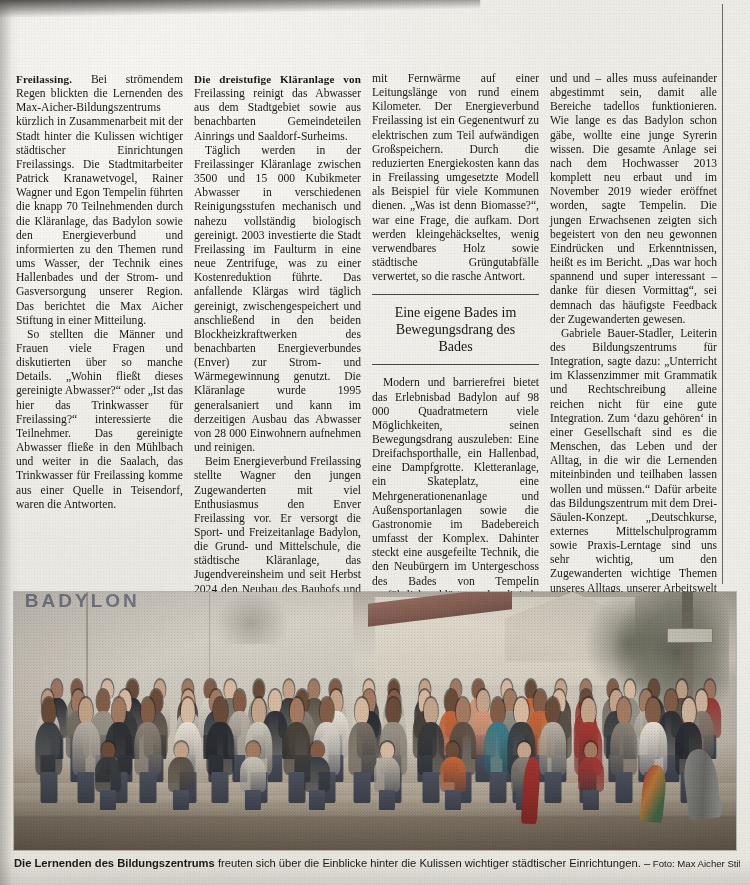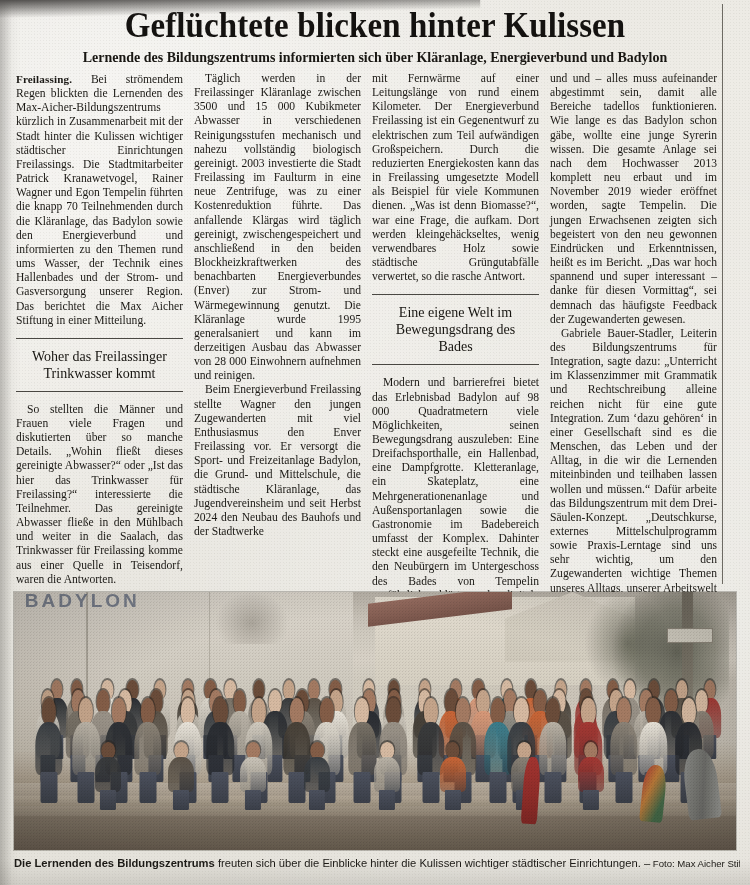--- a/index.html
+++ b/index.html
@@ -297,45 +297,38 @@
     overflow: hidden;
   }
   #caption .cap-bold { font-weight: 700; }
   #caption .cap-credit { font-size: 9.6px; }
 </style>
 </head>
 <body>
 
 <div id="page">
 
-  <div id="headline-block">
-    <div id="headline">Geflüchtete blicken hinter Kulissen</div>
-    <div id="subheadline">Lernende des Bildungszentrums informierten sich über Kläranlage, Energieverbund und Badylon</div>
-  </div>
 
   <div id="columns">
 
     <div class="col">
       <p class="noindent"><span class="lead-in">Freilassing.</span> <span>Bei strömendem Regen blickten die Lernenden des Max-Aicher-Bildungszentrums kürzlich in Zusammenarbeit mit der Stadt hinter die Kulissen wichtiger städtischer Einrichtungen Freilassings. Die Stadtmitarbeiter Patrick Kranawetvogel, Rainer Wagner und Egon Tempelin führten die knapp 70 Teilnehmenden durch die Kläranlage, das Badylon sowie den Energieverbund und informierten zu den Themen rund ums Wasser, der Technik eines Hallenbades und der Strom- und Gasversorgung unserer Region. Das berichtet die Max Aicher Stiftung in einer Mitteilung.</span></p>
-      <div class="subhead">
-        <span>Woher das Freilassinger</span>
-        <span>Trinkwasser kommt</span>
-      </div>
       <p>So stellten die Männer und Frauen viele Fragen und diskutierten über so manche Details. „Wohin fließt dieses gereinigte Abwasser?“ oder „Ist das hier das Trinkwasser für Freilassing?“ interessierte die Teilnehmer. Das gereinigte Abwasser fließe in den Mühlbach und weiter in die Saalach, das Trinkwasser für Freilassing komme aus einer Quelle in Teisendorf, waren die Antworten.</p>
     </div>
 
     <div class="col">
+      <p class="noindent"><span class="lead-in">Die dreistufige Kläranlage von</span> <span>Freilassing reinigt das Abwasser aus dem Stadtgebiet sowie aus benachbarten Gemeindeteilen Ainrings und Saaldorf-Surheims.</span></p>
       <p>Täglich werden in der Freilassinger Kläranlage zwischen 3500 und 15 000 Kubikmeter Abwasser in verschiedenen Reinigungsstufen mechanisch und nahezu vollständig biologisch gereinigt. 2003 investierte die Stadt Freilassing im Faulturm in eine neue Zentrifuge, was zu einer Kostenreduktion führte. Das anfallende Klärgas wird täglich gereinigt, zwischengespeichert und anschließend in den beiden Blockheizkraftwerken des benachbarten Energieverbundes (Enver) zur Strom- und Wärmegewinnung genutzt. Die Kläranlage wurde 1995 generalsaniert und kann im derzeitigen Ausbau das Abwasser von 28 000 Einwohnern aufnehmen und reinigen.</p>
       <p>Beim Energieverbund Freilassing stellte Wagner den jungen Zugewanderten mit viel Enthusiasmus den Enver Freilassing vor. Er versorgt die Sport- und Freizeitanlage Badylon, die Grund- und Mittelschule, die städtische Kläranlage, das Jugendvereinsheim und seit Herbst 2024 den Neubau des Bauhofs und der Stadtwerke</p>
     </div>
 
     <div class="col">
       <p class="noindent">mit Fernwärme auf einer Leitungslänge von rund einem Kilometer. Der Energieverbund Freilassing ist ein Gegenentwurf zu elektrischen zum Teil aufwändigen Großspeichern. Durch die reduzierten Energiekosten kann das in Freilassing umgesetzte Modell als Beispiel für viele Kommunen dienen. „Was ist denn Biomasse?“, war eine Frage, die aufkam. Dort werden kleingehäckseltes, wenig verwendbares Holz sowie städtische Grüngutabfälle verwertet, so die rasche Antwort.</p>
       <div class="subhead">
-        <span>Eine eigene Welt im</span>
+        <span>Eine eigene Bades im</span>
         <span>Bewegungsdrang des Bades</span>
       </div>
       <p>Modern und barrierefrei bietet das Erlebnisbad Badylon auf 98 000 Quadratmetern viele Möglichkeiten, seinen Bewegungsdrang auszuleben: Eine Dreifachsporthalle, ein Hallenbad, eine Dampfgrotte. Kletteranlage, ein Skateplatz, eine Mehrgenerationenanlage und Außensportanlagen sowie die Gastronomie im Badebereich umfasst der Komplex. Dahinter steckt eine ausgefeilte Technik, die den Neubürgern im Untergeschoss des Bades von Tempelin ausführlich erklärt wurde: digitale Steuerungen, Filter, Leitungen, Ventile, Tanks und</p>
     </div>
 
     <div class="col">
       <p class="noindent">und und – alles muss aufeinander abgestimmt sein, damit alle Bereiche tadellos funktionieren. Wie lange es das Badylon schon gäbe, wollte eine junge Syrerin wissen. Die gesamte Anlage sei nach dem Hochwasser 2013 komplett neu erbaut und im November 2019 wieder eröffnet worden, sagte Tempelin. Die jungen Erwachsenen zeigten sich begeistert von den neu gewonnen Eindrücken und Erkenntnissen, heißt es im Bericht. „Das war hoch spannend und super interessant – danke für diesen Vormittag“, sei demnach das häufigste Feedback der Zugewanderten gewesen.</p>
       <p><span>Gabriele Bauer-Stadler, Leiterin des Bildungszentrums für Integration, sagte dazu: „Unterricht im Klassenzimmer mit Grammatik und Rechtschreibung alleine reichen nicht für eine gute Integration. Zum ‘dazu gehören‘ in einer Gesellschaft sind es die Menschen, das Leben und der Alltag, in die wir die Lernenden miteinbinden und teilhaben lassen wollen und müssen.“ Dafür arbeite das Bildungszentrum mit dem Drei-Säulen-Konzept. „Deutschkurse, externes Mittelschulprogramm sowie Praxis-Lerntage sind uns sehr wichtig, um den Zugewanderten wichtige Themen unseres Alltags, unserer Arbeitswelt praxisnah näher zu bringen“, so Bauer-Stadler.</span> <span style="float:right">– red</span></p>
     </div>
   </div>

